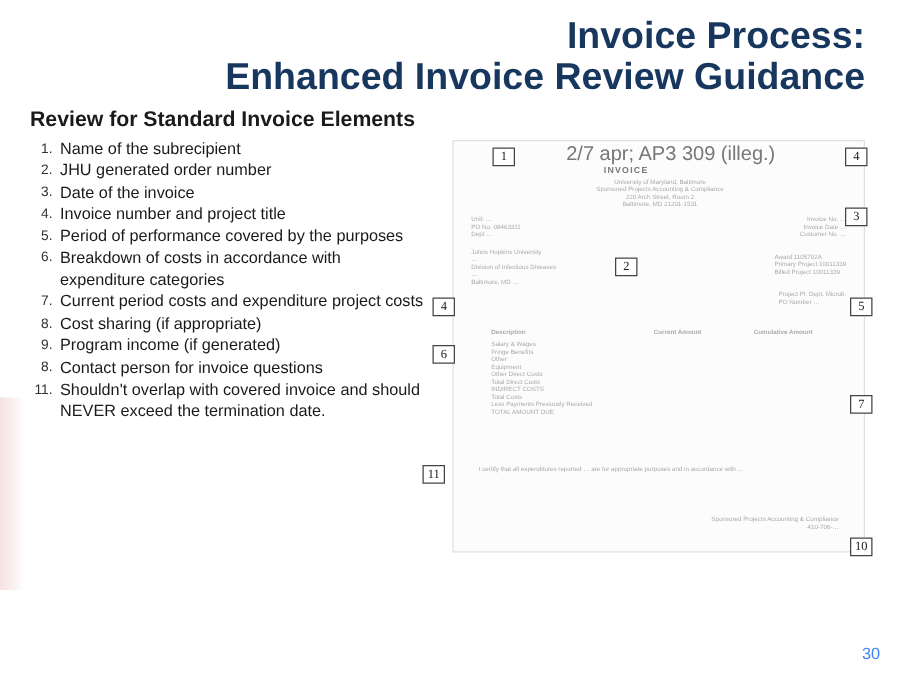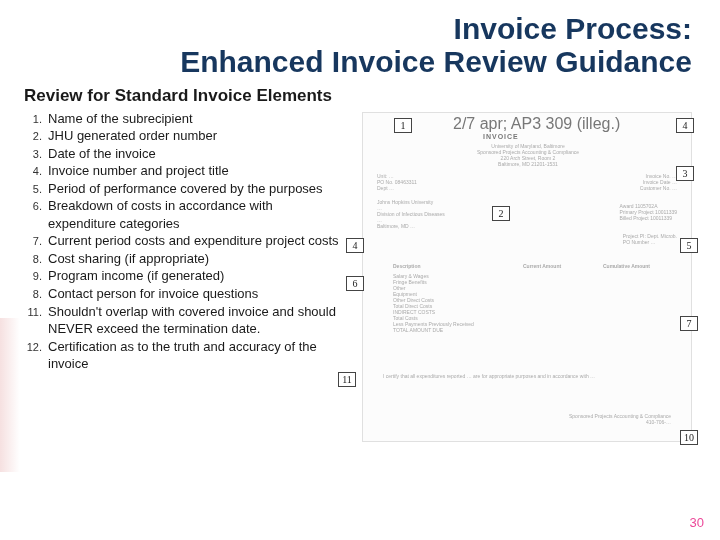--- a/index.html
+++ b/index.html
@@ -22,21 +22,21 @@
   }
   .invoice-img .scribble { position:absolute; top:2px; left:90px; font-family: Liberation Sans, sans-serif; font-size:16px; color:#777; }
   .invoice-img .invhdr { position:absolute; top:20px; left:120px; font-size:7px; font-weight:bold; color:#777; letter-spacing:1px; }
   .invoice-img .block { position:absolute; color:#aaa; line-height:1.2; }
   .callout {
     position: absolute; width: 18px; height: 15px;
     border: 1px solid #444; background: #fff; font-size: 10px;
     display: flex; align-items: center; justify-content: center;
     font-family: "Times New Roman", serif;
   }
-  .pagenum { position: absolute; right: 16px; bottom: 10px; font-size: 13px; color: #ec4899; }
+  .pagenum { position: absolute; right: 16px; bottom: 10px; font-size: 13px; color: #3b82f6; }
   .redbar { position:absolute; left:0; bottom:68px; width:20px; height:154px; background:linear-gradient(to right, rgba(180,0,0,.12), transparent); }
 </style>
 </head>
 <body>
 
 <div class="slide">
   <div class="redbar"></div>
 
   <h1 class="title"><span>Invoice Process:<br>Enhanced Invoice Review Guidance</span></h1>
 
@@ -82,24 +82,20 @@
             <span class="txt">Program income (if generated)</span>
           </li>
         <li>
             <span class="num">8.</span>
             <span class="txt">Contact person for invoice questions</span>
           </li>
         <li>
             <span class="num">11.</span>
             <span class="txt">Shouldn't overlap with covered invoice and should NEVER exceed the termination date.</span>
           </li>
-        <li>
-            <span class="num">12.</span>
-            <span class="txt">Certification as to the truth and accuracy of the invoice</span>
-          </li>
       </ol>
     </div>
 
     <div class="right">
       <div class="invoice-img">
         <div class="scribble">2/7 apr; AP3 309 (illeg.)</div>
         <div class="invhdr">INVOICE</div>
         <div class="block" style="top:30px;left:100px;text-align:center;width:130px">University of Maryland, Baltimore<br>Sponsored Projects Accounting &amp; Compliance<br>220 Arch Street, Room 2<br>Baltimore, MD 21201-1531</div>
         <div class="block" style="top:60px;left:14px">Unit: …<br>PO No. 08463311<br>Dept …</div>
         <div class="block" style="top:86px;left:14px">Johns Hopkins University<br>…<br>Division of Infectious Diseases<br>…<br>Baltimore, MD …</div>

